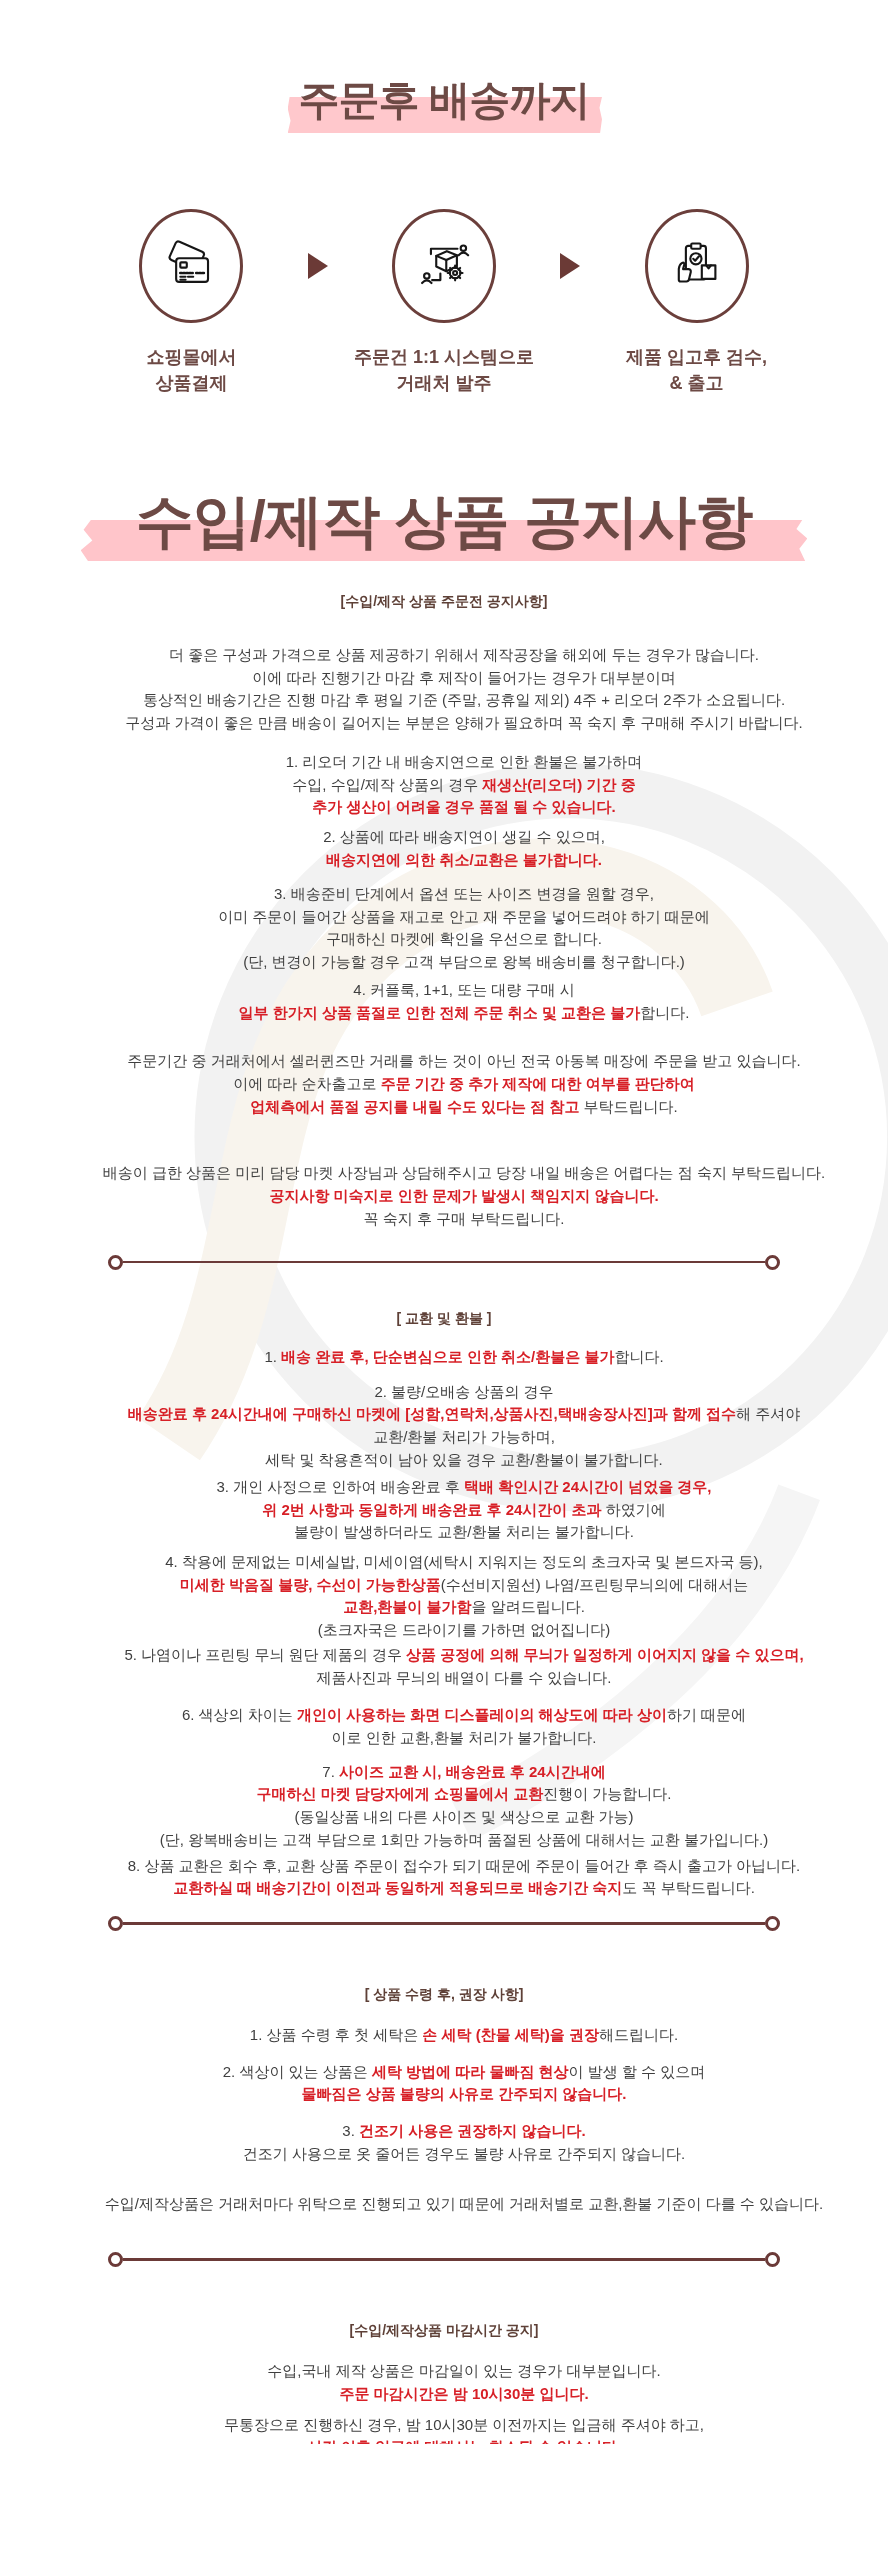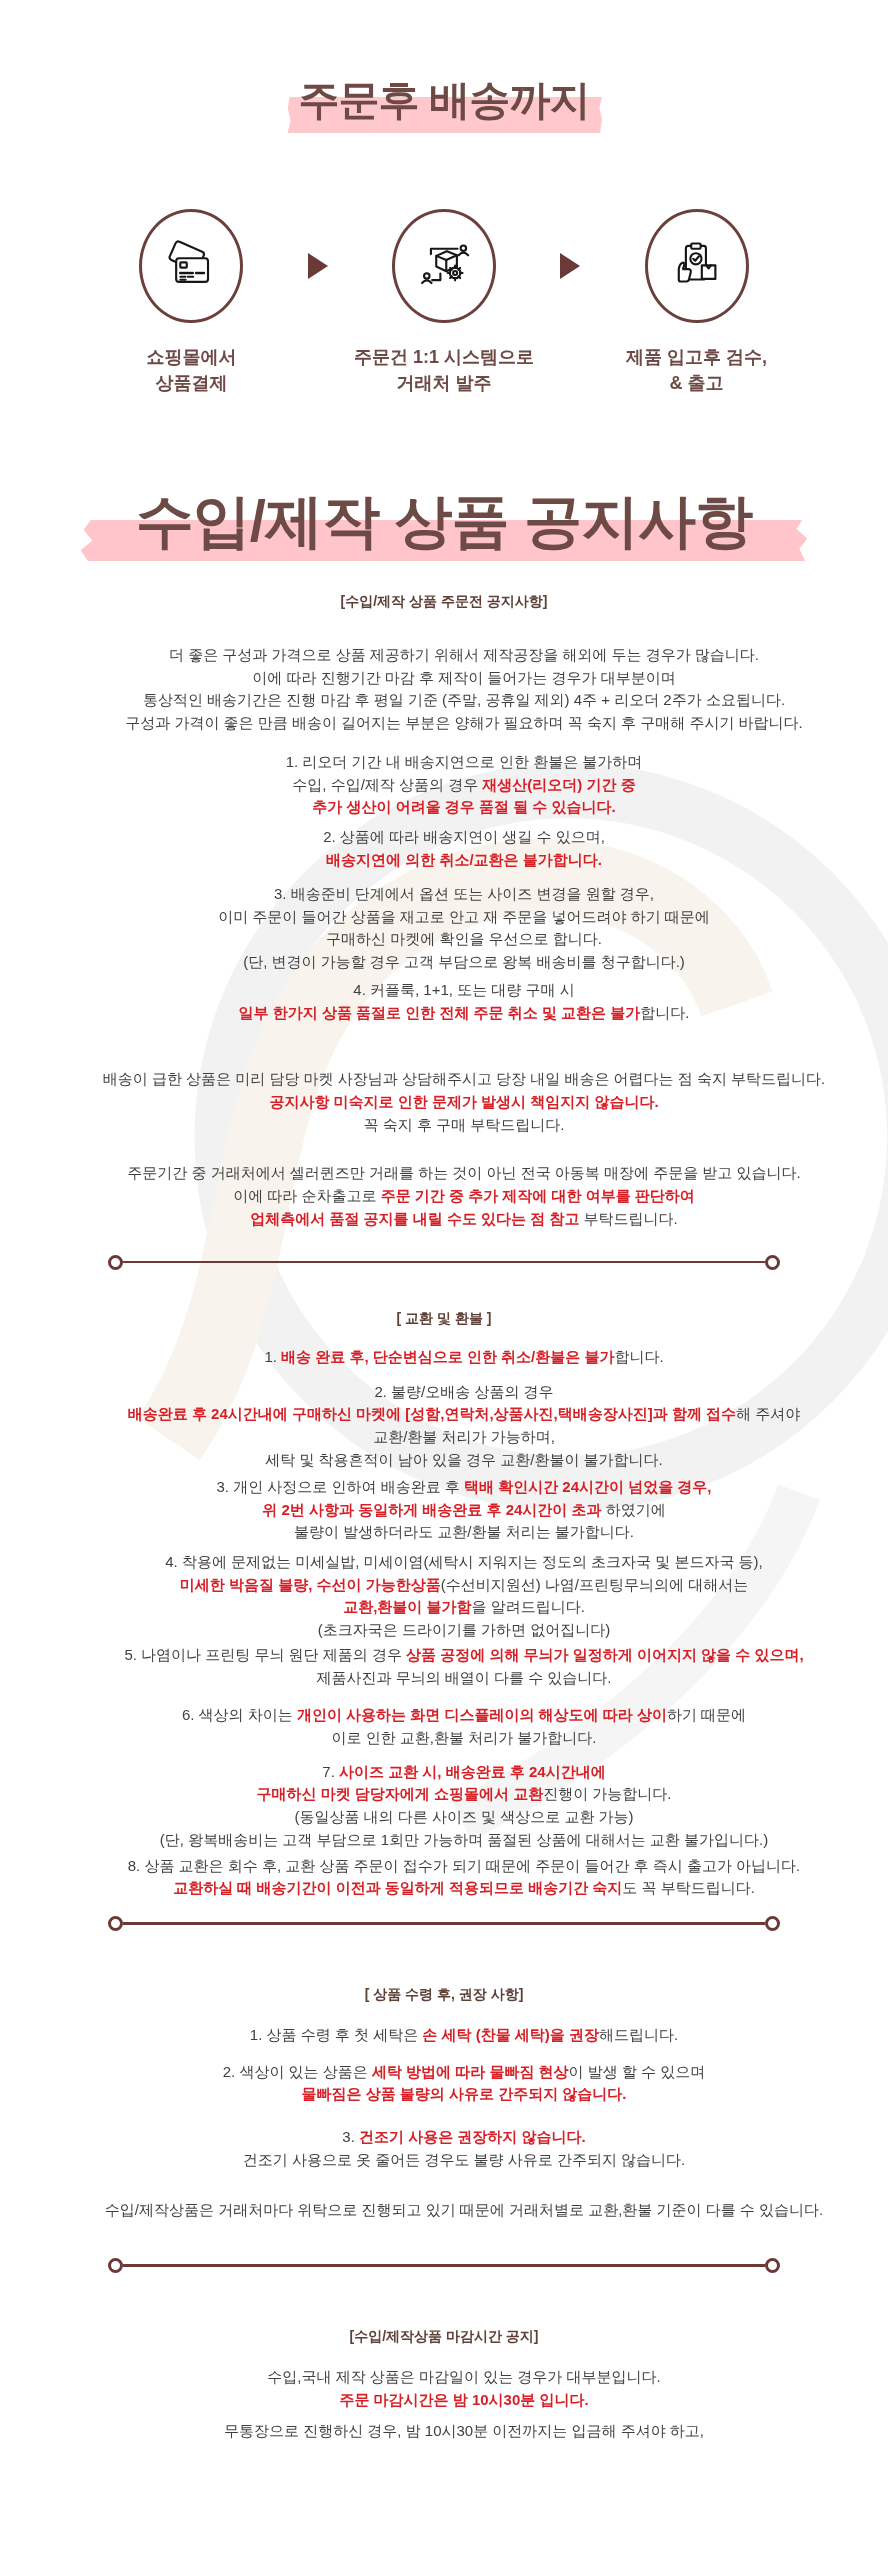--- a/index.html
+++ b/index.html
@@ -145,26 +145,26 @@
 수입, 수입/제작 상품의 경우 </span><span class="seg-r">재생산(리오더) 기간 중
 추가 생산이 어려울 경우 품절 될 수 있습니다.</span></div>
     <div class="rich" style="margin-top:7px;"><span class="seg-n">2. 상품에 따라 배송지연이 생길 수 있으며,
 </span><span class="seg-r">배송지연에 의한 취소/교환은 불가합니다.</span></div>
     <div class="rich" style="margin-top:11.5px;"><span class="seg-n">3. 배송준비 단계에서 옵션 또는 사이즈 변경을 원할 경우,
 이미 주문이 들어간 상품을 재고로 안고 재 주문을 넣어드려야 하기 때문에
 구매하신 마켓에 확인을 우선으로 합니다.
 (단, 변경이 가능할 경우 고객 부담으로 왕복 배송비를 청구합니다.)</span></div>
     <div class="rich" style="margin-top:5.3px;"><span class="seg-n">4. 커플룩, 1+1, 또는 대량 구매 시
 </span><span class="seg-r">일부 한가지 상품 품절로 인한 전체 주문 취소 및 교환은 불가</span><span class="seg-n">합니다.</span></div>
+    <div class="rich" style="margin-top:26px;"><span class="seg-n">주문기간 중 거래처에서 셀러퀸즈만 거래를 하는 것이 아닌 전국 아동복 매장에 주문을 받고 있습니다.
+이에 따라 순차출고로 </span><span class="seg-r">주문 기간 중 추가 제작에 대한 여부를 판단하여
+업체측에서 품절 공지를 내릴 수도 있다는 점 참고</span><span class="seg-n"> 부탁드립니다.</span></div>
     <div class="rich" style="margin-top:44px;"><span class="seg-n">배송이 급한 상품은 미리 담당 마켓 사장님과 상담해주시고 당장 내일 배송은 어렵다는 점 숙지 부탁드립니다.
 </span><span class="seg-r">공지사항 미숙지로 인한 문제가 발생시 책임지지 않습니다.</span><span class="seg-n">
 꼭 숙지 후 구매 부탁드립니다.</span></div>
-    <div class="rich" style="margin-top:26px;"><span class="seg-n">주문기간 중 거래처에서 셀러퀸즈만 거래를 하는 것이 아닌 전국 아동복 매장에 주문을 받고 있습니다.
-이에 따라 순차출고로 </span><span class="seg-r">주문 기간 중 추가 제작에 대한 여부를 판단하여
-업체측에서 품절 공지를 내릴 수도 있다는 점 참고</span><span class="seg-n"> 부탁드립니다.</span></div>
 
     <div class="divider" style="margin-top:24px;">
       <span class="ring"></span>
       <span class="bar"></span>
       <span class="ring"></span>
     </div>
 
     <div class="sec-heading" style="margin-top:37px;">[ 교환 및 환불 ]</div>
     <div class="rich" style="margin-top:16px;"><span class="seg-n">1. </span><span class="seg-r">배송 완료 후, 단순변심으로 인한 취소/환불은 불가</span><span class="seg-n">합니다.</span></div>
     <div class="rich" style="margin-top:12.4px;"><span class="seg-n">2. 불량/오배송 상품의 경우
@@ -192,21 +192,21 @@
     <div class="divider" style="margin-top:16px;">
       <span class="ring"></span>
       <span class="bar"></span>
       <span class="ring"></span>
     </div>
 
     <div class="sec-heading" style="margin-top:52px;">[ 상품 수령 후, 권장 사항]</div>
     <div class="rich" style="margin-top:18px;"><span class="seg-n">1. 상품 수령 후 첫 세탁은 </span><span class="seg-r">손 세탁 (찬물 세탁)을 권장</span><span class="seg-n">해드립니다.</span></div>
     <div class="rich" style="margin-top:14px;"><span class="seg-n">2. 색상이 있는 상품은 </span><span class="seg-r">세탁 방법에 따라 물빠짐 현상</span><span class="seg-n">이 발생 할 수 있으며
 </span><span class="seg-r">물빠짐은 상품 불량의 사유로 간주되지 않습니다.</span></div>
-    <div class="rich" style="margin-top:20px;"><span class="seg-n">3. </span><span class="seg-r">건조기 사용은 권장하지 않습니다.</span><span class="seg-n">
+    <div class="rich" style="margin-top:14px;"><span class="seg-n">3. </span><span class="seg-r">건조기 사용은 권장하지 않습니다.</span><span class="seg-n">
 건조기 사용으로 옷 줄어든 경우도 불량 사유로 간주되지 않습니다.</span></div>
     <div class="rich" style="margin-top:27px;"><span class="seg-n">수입/제작상품은 거래처마다 위탁으로 진행되고 있기 때문에 거래처별로 교환,환불 기준이 다를 수 있습니다.</span></div>
 
     <div class="divider" style="margin-top:37px;">
       <span class="ring"></span>
       <span class="bar"></span>
       <span class="ring"></span>
     </div>
 
     <div class="sec-heading" style="margin-top:52px;">[수입/제작상품 마감시간 공지]</div>

